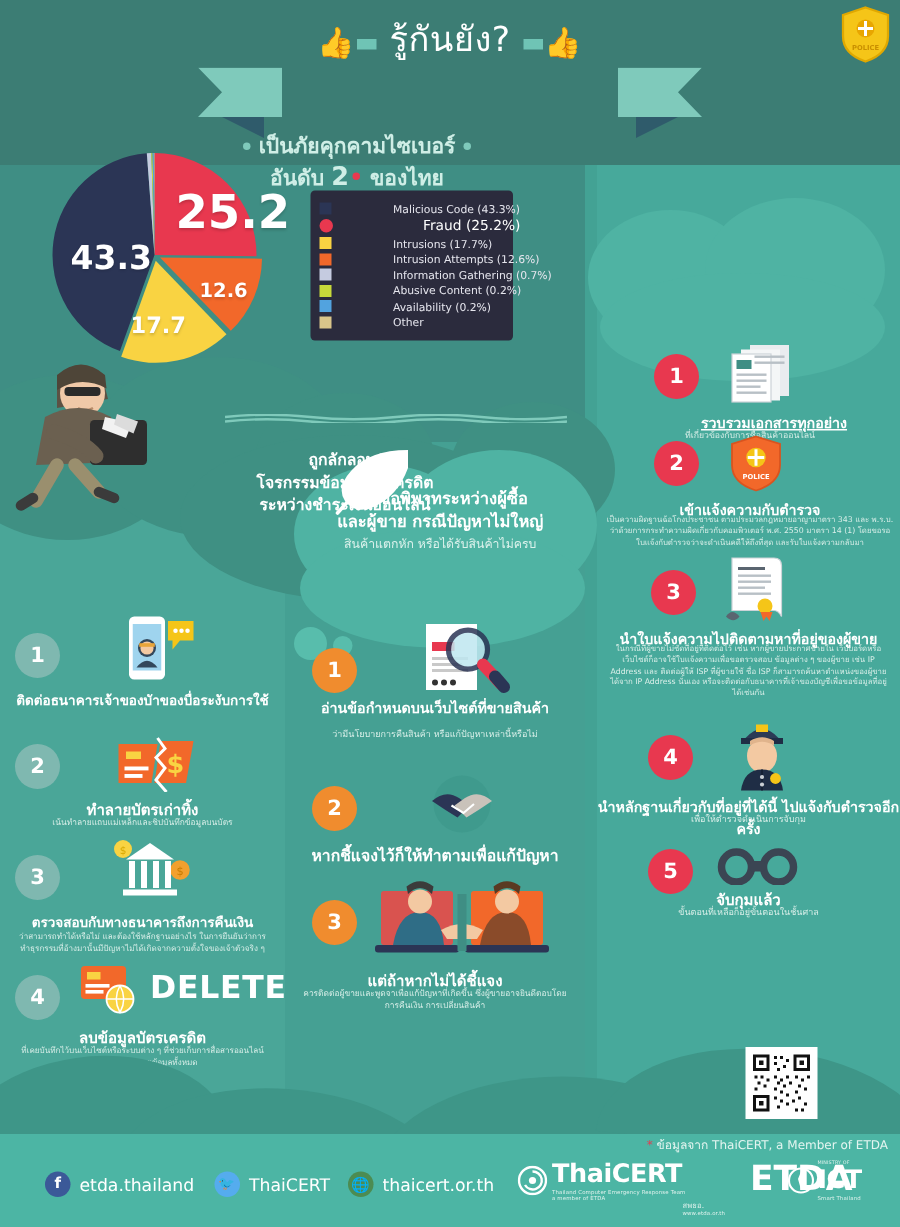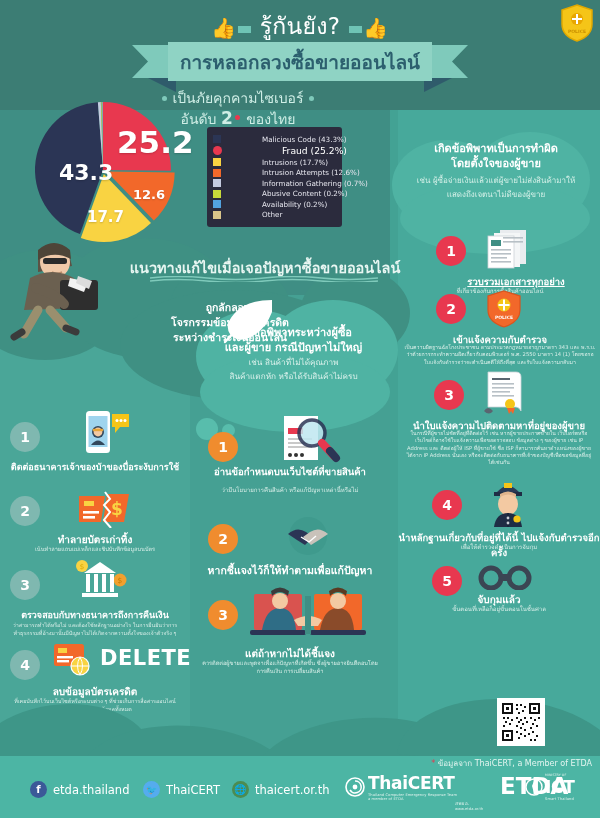--- a/index.html
+++ b/index.html
@@ -39,21 +39,21 @@
   .rib-tailL { left:132px; clip-path:polygon(0 0,100% 0,100% 100%,0 100%,16px 50%); }
   .rib-tailR { right:132px; clip-path:polygon(0 0,100% 0,calc(100% - 16px) 50%,100% 100%,0 100%); }
   .rib-foldL, .rib-foldR { position:absolute; top:36px; width:28px; height:14px; background:#2f5b6b; }
   .rib-foldL { left:148px; clip-path:polygon(0 0,100% 0,100% 100%); }
   .rib-foldR { right:148px; clip-path:polygon(0 0,100% 0,0 100%); }
   .rib-main { position:absolute; left:168px; right:168px; top:0; height:39px; background:#8fd3c4;
               display:flex; align-items:center; justify-content:center; }
   .rib-main span { color:#2c5f6e; font-size:19px; font-weight:bold; white-space:nowrap; }
 
   .hdr-sub { position:absolute; top:90px; left:0; width:476px; text-align:center;
-             color:#cfeee6; font-size:14px; line-height:1.28; font-weight:normal; }
+             color:#cfeee6; font-size:14px; line-height:1.28; font-weight:bold; }
   .dot-s { display:inline-block; width:5px; height:5px; border-radius:50%; background:#7fcabb; vertical-align:middle; margin:0 5px 2px; }
   .dot-r { display:inline-block; width:5px; height:5px; border-radius:50%; background:#e8384f; vertical-align:middle; margin:0 2px 4px; }
 
   
   #pie-box { position:absolute; left:25px; top:98px; width:180px; height:150px; }
   .pie-lbl { position:absolute; color:#fff; font-weight:bold; text-shadow:0 1px 2px rgba(0,0,0,.18);text-align:center; }
 
   
   #legend { position:absolute; left:207px; top:127px; width:135px; background:#2b2b3d;
             border-radius:3px; padding:6px 7px 6px 6px; }
@@ -146,23 +146,20 @@
     <span class="thumb">👍<span class="bar"></span></span>
     <span>รู้กันยัง?</span>
     <span class="thumb"><span class="bar"></span>👍</span>
   </div>
 
   <div class="ribbon-wrap">
     <div class="rib-tailL"></div>
     <div class="rib-tailR"></div>
     <div class="rib-foldL"></div>
     <div class="rib-foldR"></div>
-    <div class="rib-main">
-      <span>การหลอกลวงซื้อขายออนไลน์</span>
-    </div>
   </div>
 
   <div class="hdr-sub">
     <span class="dot-s"></span><span>เป็นภัยคุกคามไซเบอร์</span><span class="dot-s"></span>
     <br>
     <span>อันดับ</span>
     <b style="font-size:17px;">2</b><span class="dot-r"></span>
     <span>ของไทย</span>
   </div>
 
@@ -172,21 +169,21 @@
           <path d="M78,72 L78,4 A68,68 0 0,1 145.9946310058595,72.85449071206797 Z" fill="#e8384f"></path>
           <path d="M81.67101850273592,73.58859156253912 L149.6656495085954,74.4430822746071 A68,68 0 0,1 128.83944329800664,122.5696052549168 Z" fill="#f2682a"></path>
           <path d="M78.83574356160965,75.91171735932289 L126.00416835688038,124.89273105170057 A68,68 0 0,1 55.80156498492983,139.89160964821022 Z" fill="#f9d342"></path>
           <path d="M78,72 L54.965821423320186,135.97989228888733 A68,68 0 0,1 72.87777722410058,4.193194782278255 Z" fill="#2b3555"></path>
           <path d="M78,72 L72.87777722410058,4.193194782278255 A68,68 0 0,1 75.86406838268728,4.033553895130254 Z" fill="#c5cbe0"></path>
           <path d="M78,72 L75.86406838268728,4.033553895130254 A68,68 0 0,1 76.71830609935225,4.012080038104983 Z" fill="#c8d93a"></path>
           <path d="M78,72 L76.71830609935225,4.012080038104983 A68,68 0 0,1 77.57274621034206,4.001342261782682 Z" fill="#52a3df"></path>
           <path d="M78,72 L77.57274621034206,4.001342261782682 A68,68 0 0,1 78.00000000000004,4 Z" fill="#d9c58a"></path>
         </g>
     </svg>
-    <div class="pie-lbl" style="left:22px;top:62px;font-size:22px;margin-left:12px;">43.3</div>
+    <div class="pie-lbl" style="left:22px;top:62px;font-size:22px;">43.3</div>
     <div class="pie-lbl" style="left:92px;top:26px;font-size:31px;">25.2</div>
     <div class="pie-lbl" style="left:62px;top:110px;font-size:15px;">17.7</div>
     <div class="pie-lbl" style="left:108px;top:89px;font-size:13px;">12.6</div>
   </div>
 
   <div id="legend">
       <div class="lg-row">
         <span class="lg-sw" style="background: rgb(43, 53, 85);"></span>
         <span class="lg-tx">Malicious Code (43.3%)</span>
       </div>
@@ -219,30 +216,21 @@
         <span class="lg-tx">Other</span>
       </div>
     </div>
 
   <svg class="shield" viewBox="0 0 34 38">
     <path d="M17 1 L32 6 L32 20 Q32 32 17 37 Q2 32 2 20 L2 6 Z" fill="#f5c518" stroke="#e0a800" stroke-width="1.5"></path>
     <circle cx="17" cy="15" r="6" fill="#e8a600"></circle>
     <path d="M17 10 L17 20 M12 15 L22 15" stroke="#fff" stroke-width="2"></path>
     <text x="17" y="29" font-size="4.5" fill="#c98f00" text-anchor="middle" font-weight="bold">POLICE</text>
   </svg>
-  <div id="rcloud">
-    <div class="rcloud-txt">
-      <div class="t1">เกิดข้อพิพาทเป็นการทำผิด</div>
-      <div class="t1">โดยตั้งใจของผู้ขาย</div>
-      <div class="t2">เช่น ผู้ซื้อจ่ายเงินแล้วแต่ผู้ขายไม่ส่งสินค้ามาให้</div>
-      <div class="t2">แสดงถึงเจตนาไม่ดีของผู้ขาย</div>
-    </div>
-  </div>
-
-  <div class="sec-title">แนวทางแก้ไขเมื่อเจอปัญหาซื้อขายออนไลน์</div>
+
   <svg class="sec-underline" viewBox="0 0 228 6">
     <path d="M0 2 Q28 -1 57 2 T114 2 T171 2 T228 2" stroke="#7fcabb" stroke-width="1.6" fill="none"></path>
     <path d="M0 5 Q28 2 57 5 T114 5 T171 5 T228 5" stroke="#7fcabb" stroke-width="1.6" fill="none"></path>
   </svg>
 
   <svg style="position:absolute;left:8px;top:232px;width:110px;height:110px;z-index:3;" viewBox="0 0 110 110">
     <path d="M30 20 q14-16 30-2 l4 16 -34 6 z" fill="#5c5244"></path>
     <ellipse cx="47" cy="30" rx="15" ry="16" fill="#f0c9a8"></ellipse>
     <path d="M30 18 q16-14 32 0 l1 9 q-17-9-33 1 z" fill="#4e4538"></path>
     <rect x="35" y="26" width="24" height="6" rx="2.5" fill="#2b2b2b"></rect>
@@ -261,21 +249,20 @@
     <div>ระหว่างชำระเงินออนไลน์</div>
   </div>
 
   <svg style="position:absolute;left:216px;top:296px;width:62px;height:50px;z-index:4;" viewBox="0 0 62 50">
     <path d="M56 4 q-26 0-38 14 q-10 11-4 20 q7 9 19 4 q16-7 23-26z" fill="#fff"></path>
     <path d="M18 36 l-9 10" stroke="#fff" stroke-width="2.4" stroke-linecap="round"></path>
   </svg>
   <div class="mcloud-txt">
     <div class="t1">เกิดข้อพิพาทระหว่างผู้ซื้อ</div>
     <div class="t1">และผู้ขาย กรณีปัญหาไม่ใหญ่</div>
-    <div class="t2">เช่น สินค้าที่ไม่ได้คุณภาพ</div>
     <div class="t2">สินค้าแตกหัก หรือได้รับสินค้าไม่ครบ</div>
   </div>
 
   <div class="step" style="left:0;top:412px;width:190px;">
     <div class="badge teal" style="left:10px;top:10px;">1</div>
     <svg style="position:absolute;left:78px;top:-2px;width:52px;height:48px;" viewBox="0 0 52 48">
       <rect x="8" y="1" width="24" height="42" rx="3.5" fill="#fff"></rect>
       <rect x="10.5" y="6" width="19" height="31" fill="#9fd4ee"></rect>
       <circle cx="20" cy="22" r="6" fill="#33475b"></circle>
       <path d="M13 35 q7-9 14 0z" fill="#33475b"></path>

